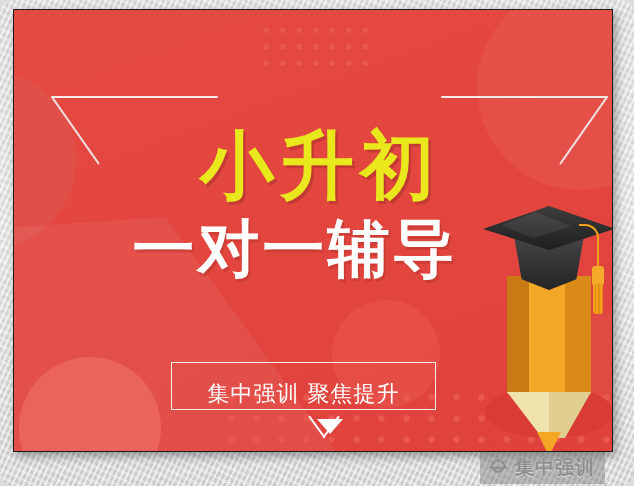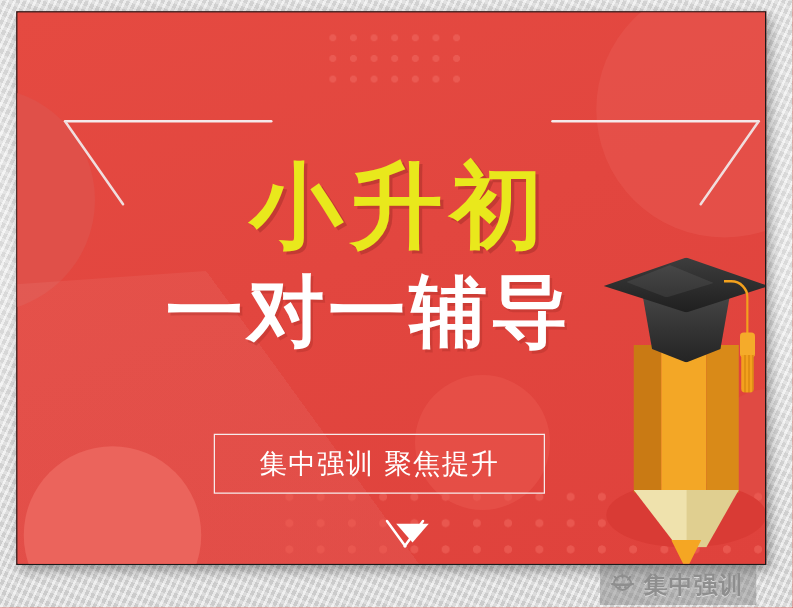--- a/index.html
+++ b/index.html
@@ -13,20 +13,21 @@
     position:relative;
   }
 
   
   #canvas {
     position:absolute; inset:0;
     background:
       repeating-linear-gradient(115deg, rgba(255,255,255,.55) 0 2px, rgba(0,0,0,.02) 2px 5px),
       repeating-linear-gradient(25deg, rgba(255,255,255,.30) 0 3px, rgba(0,0,0,.015) 3px 7px),
       linear-gradient(180deg,#dadada 0%,#e2e2e2 45%,#d2d2d2 100%);
+    border-radius: 14px;
   }
 
   
   #poster {
     position:absolute;
     left:13px; top:9px;
     width:600px; height:443px;
     background:#e2463f;
     border:1.5px solid #1b1b1b;
     overflow:hidden;
@@ -104,24 +105,24 @@
     color:#ffffff;
     letter-spacing:3px;
     margin-top:16px;
     margin-left:-38px;
     text-shadow:2px 2.5px 0 rgba(150,40,34,.28);
   }
 
   
   #tagline-box {
     position:absolute;
-    left:157px; top:337px;
+    left:157px; top:352px;
     width:265px; height:48px;
     border:1.6px solid #f6ebeb;
-    display:flex; align-items:center; justify-content:center;
+    display:flex; align-items:flex-end; justify-content:center;
   }
   #tagline-text {
     font-family:"DejaVu Sans","Liberation Sans",sans-serif;
     color:#ffffff;
     font-size:22px;
     letter-spacing:1px;
     white-space:nowrap;
   }
 
   

